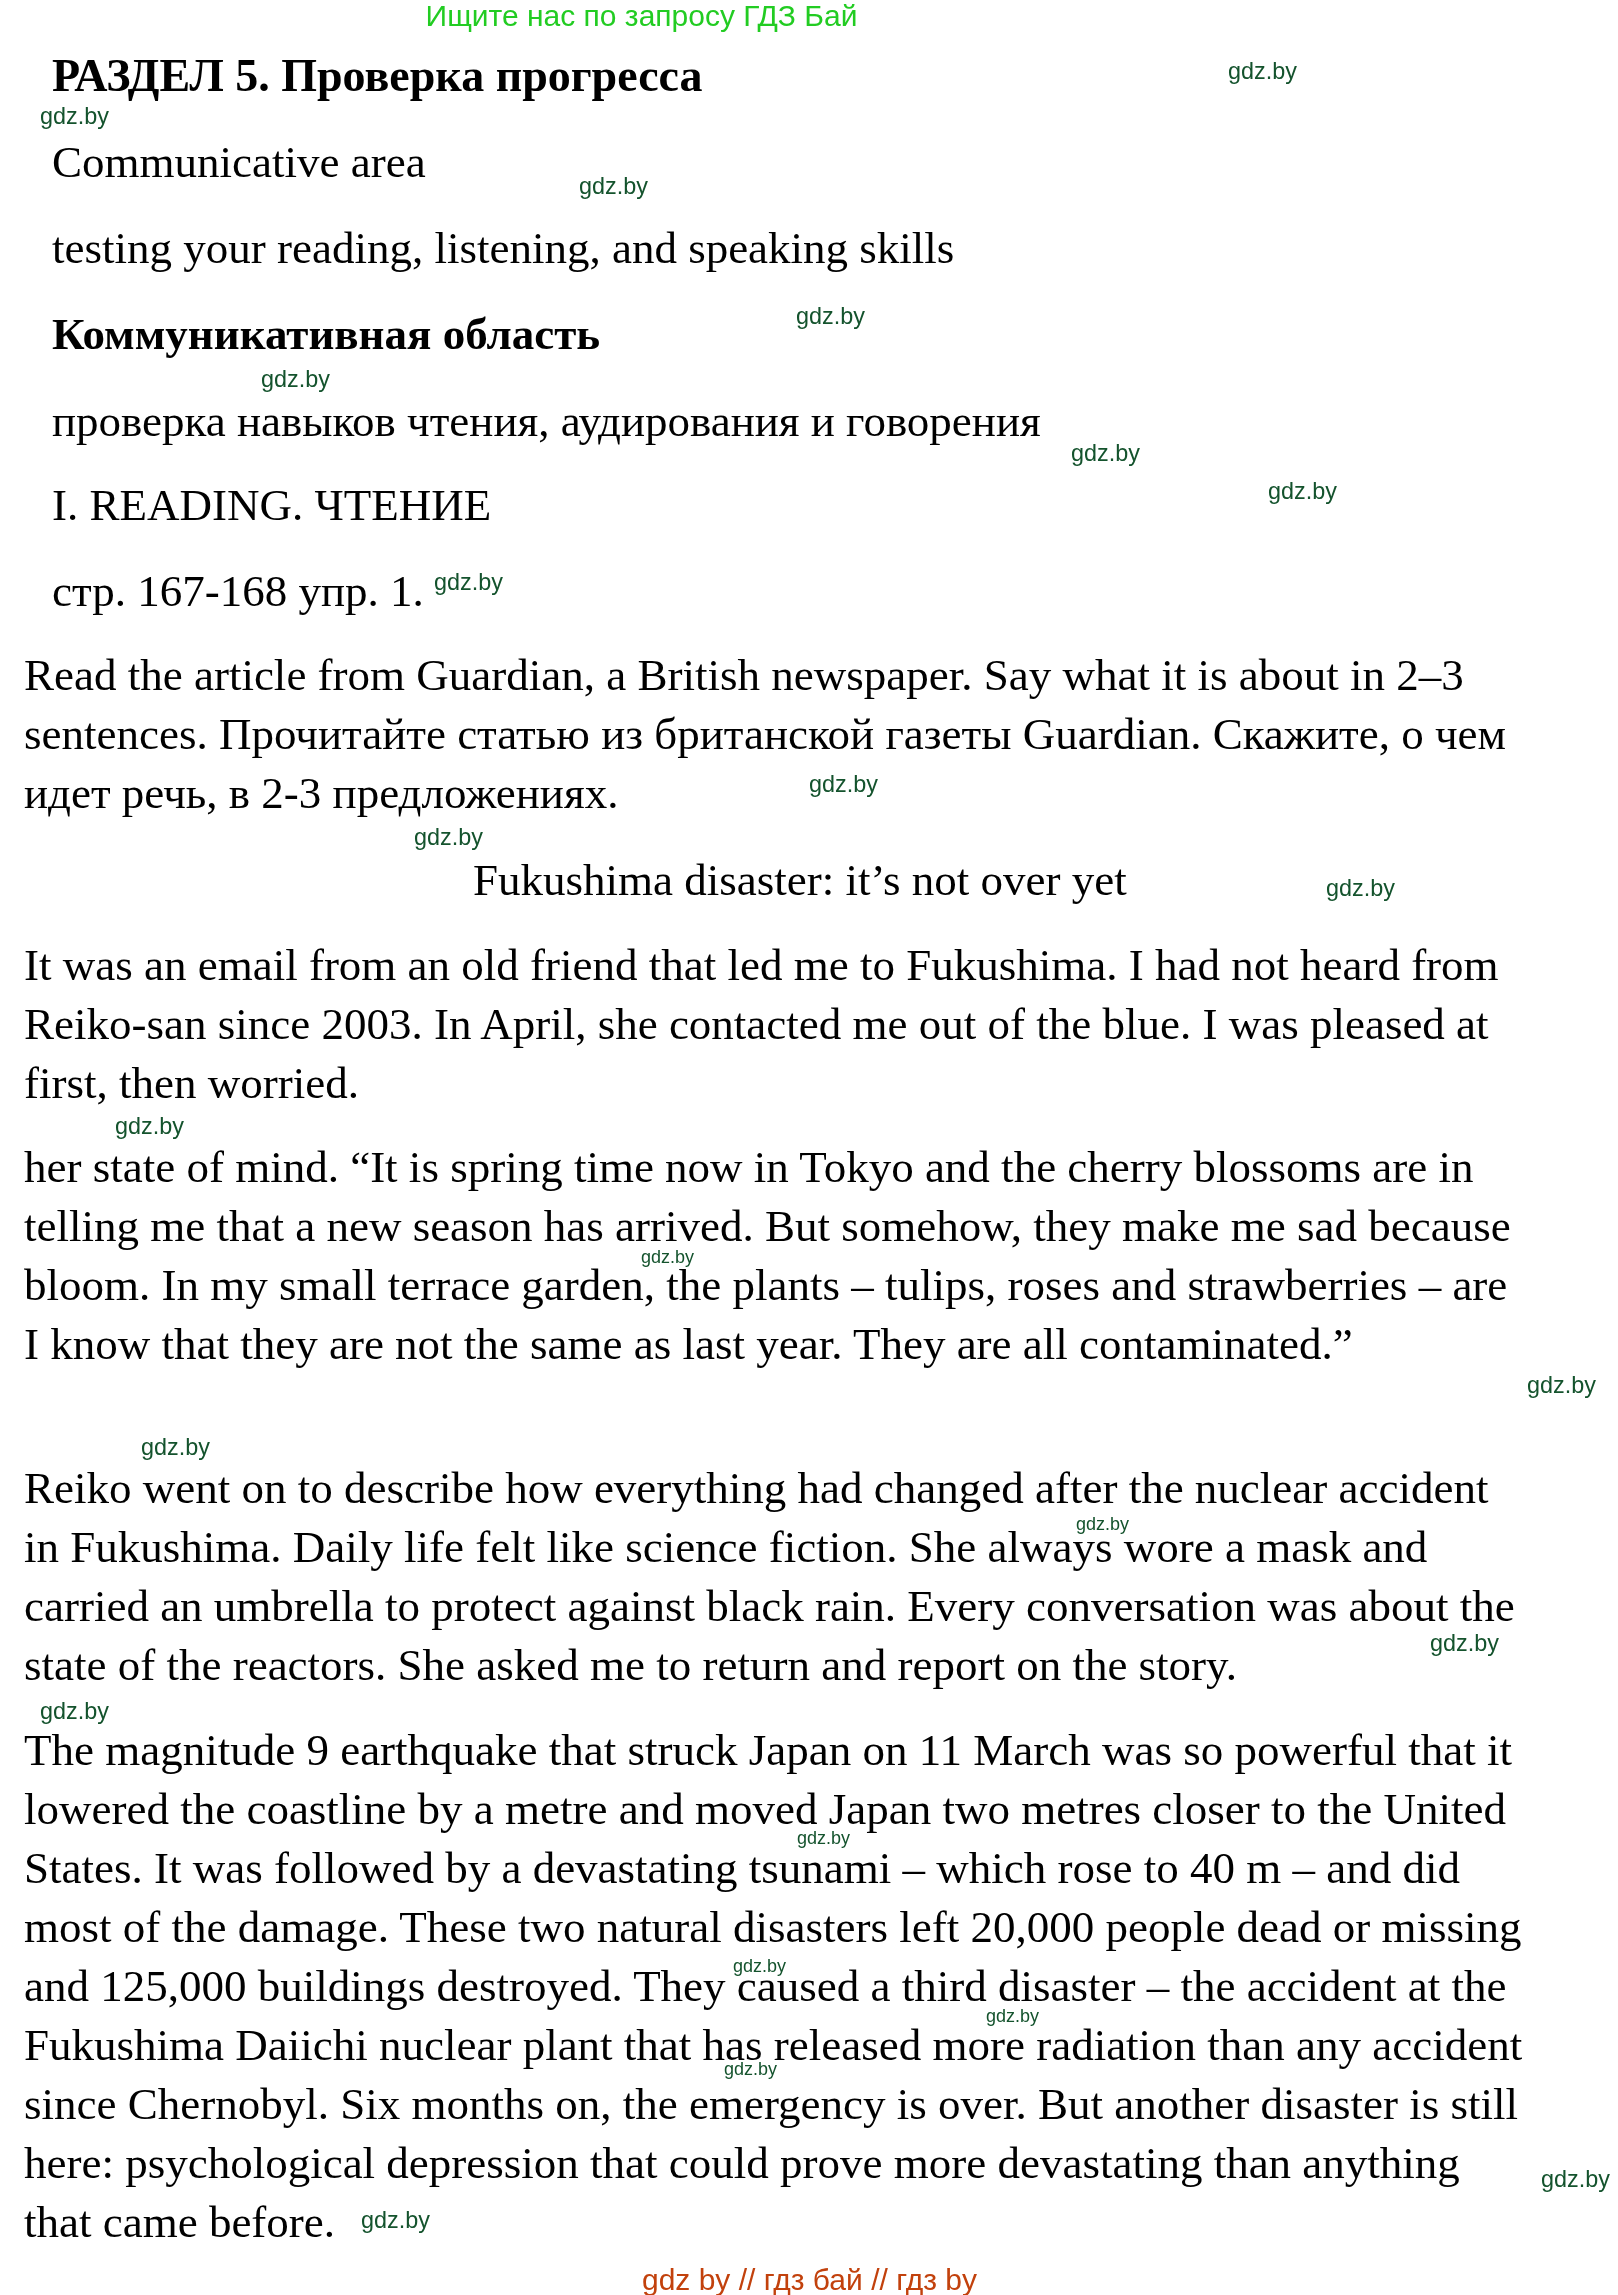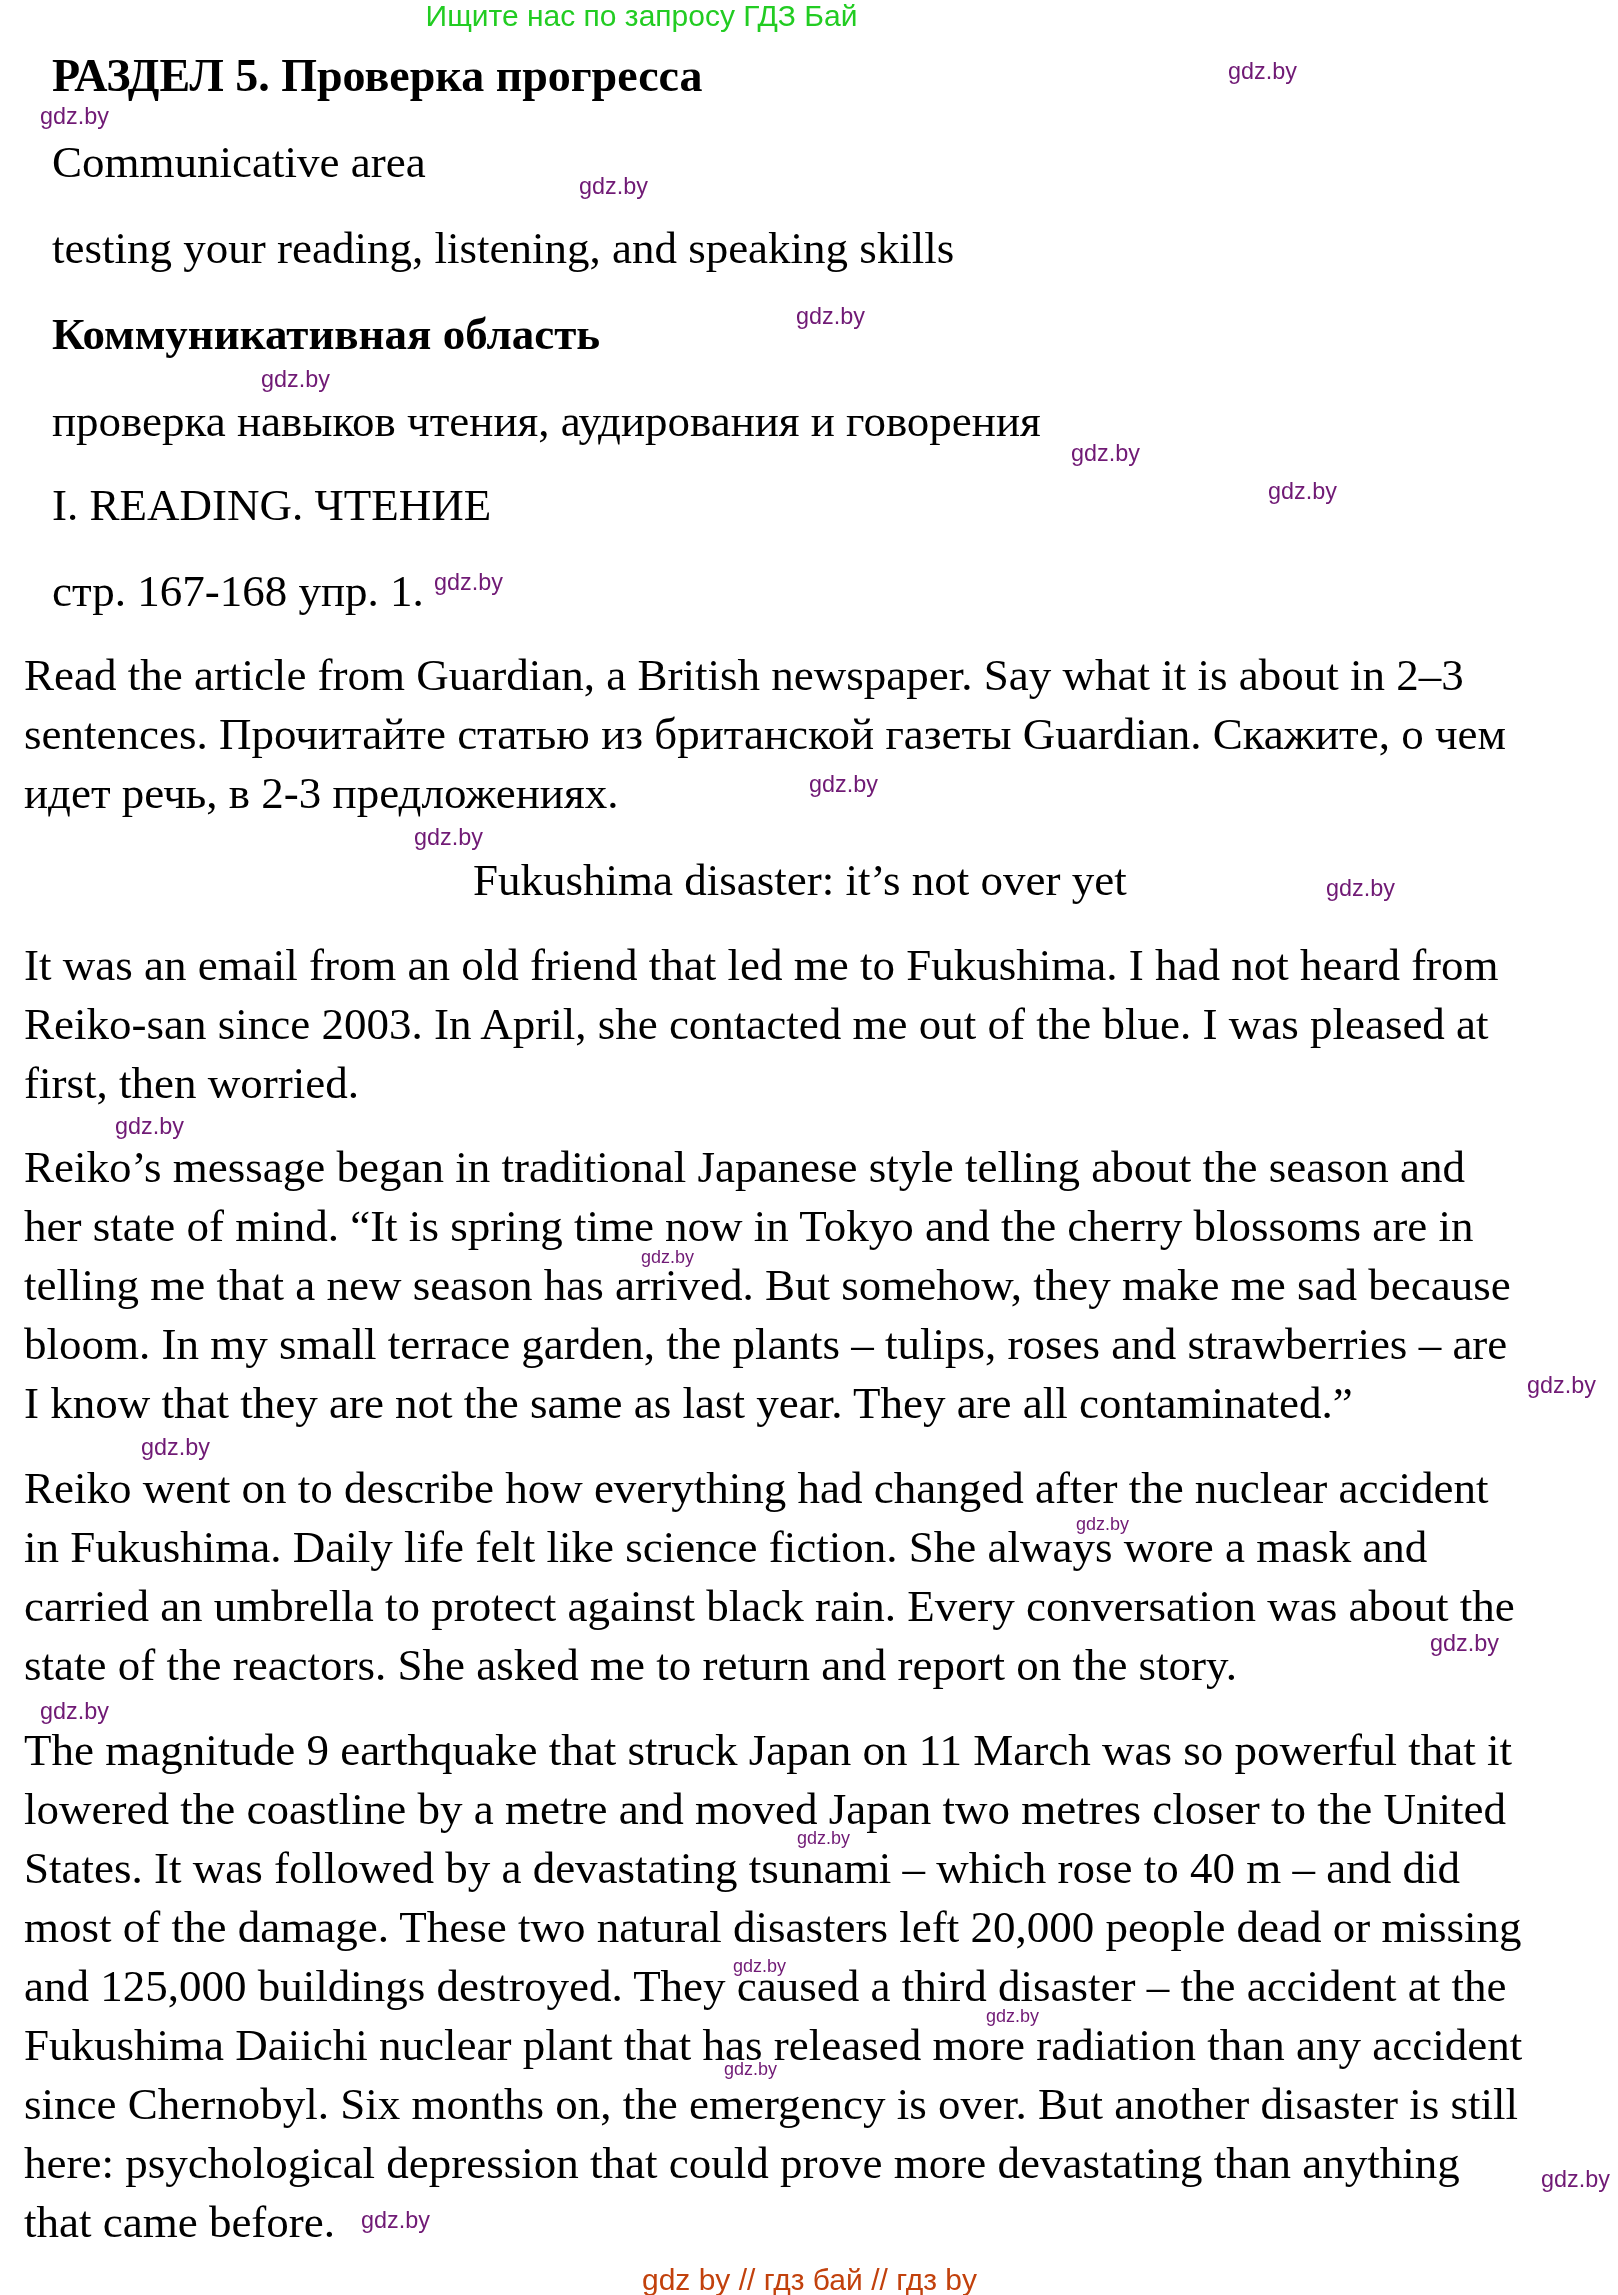--- a/index.html
+++ b/index.html
@@ -5,21 +5,21 @@
   html, body { margin:0; padding:0; background:#ffffff; }
   body { width:1619px; height:2295px; position:relative; overflow:hidden; }
   .serif { font-family: "Liberation Serif", "DejaVu Serif", serif; color:#000; }
   .sans { font-family: "Liberation Sans", "DejaVu Sans", sans-serif; }
   .abs { position:absolute; white-space:nowrap;margin-left:28px; }
   .top-banner { position:absolute; top:0; left:0; width:1283px; text-align:center; font-size:30px; line-height:32px; color:#22cc22; }
   .footer { position:absolute; top:2264px; left:0; width:1619px; text-align:center; font-size:30px; line-height:32px; color:#c2410c; }
   .h1 { font-size:46px; font-weight:bold; line-height:52px; }
   .line { font-size:45px; line-height:52px; }
   .bold { font-weight:normal; }
-  .wm { font-family: "Liberation Sans", "DejaVu Sans", sans-serif; font-size:23.4px; color:#701a75; position:absolute; white-space:nowrap; }
+  .wm { font-family: "Liberation Sans", "DejaVu Sans", sans-serif; font-size:23.4px; color:#14532d; position:absolute; white-space:nowrap; }
   .wm-sm { font-size:18px; }
   .para { position:absolute; left:24px; width:1581px; }
   .para .ln { display:block; white-space:nowrap; height:59px; font-size:45px; line-height:59px; }
 </style>
 </head>
 <body>
 
 <div class="top-banner sans">Ищите нас по запросу ГДЗ Бай</div>
 
 <div class="abs serif h1" style="left:24px; top:50px;">РАЗДЕЛ 5. Проверка прогресса</div>
@@ -39,21 +39,20 @@
 
 <div class="abs serif line bold" style="left:445px; top:854px;">Fukushima disaster: it’s not over yet</div>
 
 <div class="para serif" style="top:936px;">
   <span class="ln">It was an email from an old friend that led me to Fukushima. I had not heard from</span>
   <span class="ln">Reiko-san since 2003. In April, she contacted me out of the blue. I was pleased at</span>
   <span class="ln">first, then worried.</span>
 </div>
 
 <div class="para serif" style="top:1138px;">
-  <span class="ln">Reiko’s message began in traditional Japanese style telling about the season and</span>
   <span class="ln">her state of mind. “It is spring time now in Tokyo and the cherry blossoms are in</span>
   <span class="ln">telling me that a new season has arrived. But somehow, they make me sad because</span>
   <span class="ln">bloom. In my small terrace garden, the plants – tulips, roses and strawberries – are</span>
   <span class="ln">I know that they are not the same as last year. They are all contaminated.”</span>
 </div>
 
 <div class="para serif" style="top:1459px;">
   <span class="ln">Reiko went on to describe how everything had changed after the nuclear accident</span>
   <span class="ln">in Fukushima. Daily life felt like science fiction. She always wore a mask and</span>
   <span class="ln">carried an umbrella to protect against black rain. Every conversation was about the</span>

